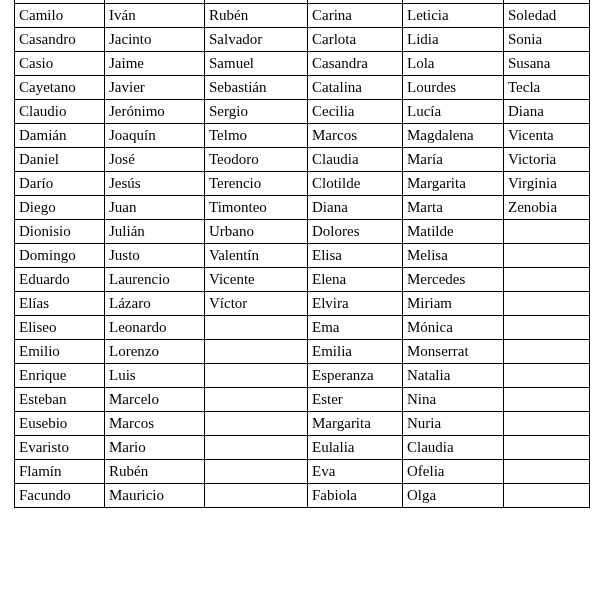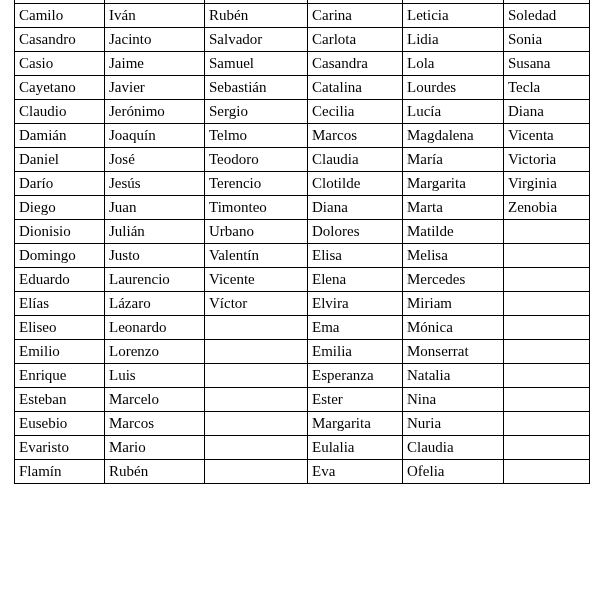--- a/index.html
+++ b/index.html
@@ -220,16 +220,24 @@
             <td></td>
           </tr>
           <tr>
             <td>Flamín</td>
             <td>Rubén</td>
             <td></td>
             <td>Eva</td>
             <td>Ofelia</td>
             <td></td>
           </tr>
+          <tr>
+            <td>Facundo</td>
+            <td>Mauricio</td>
+            <td></td>
+            <td>Fabiola</td>
+            <td>Olga</td>
+            <td></td>
+          </tr>
         </tbody>
     </table>
   </div>
 </div>
 
 </body></html>

